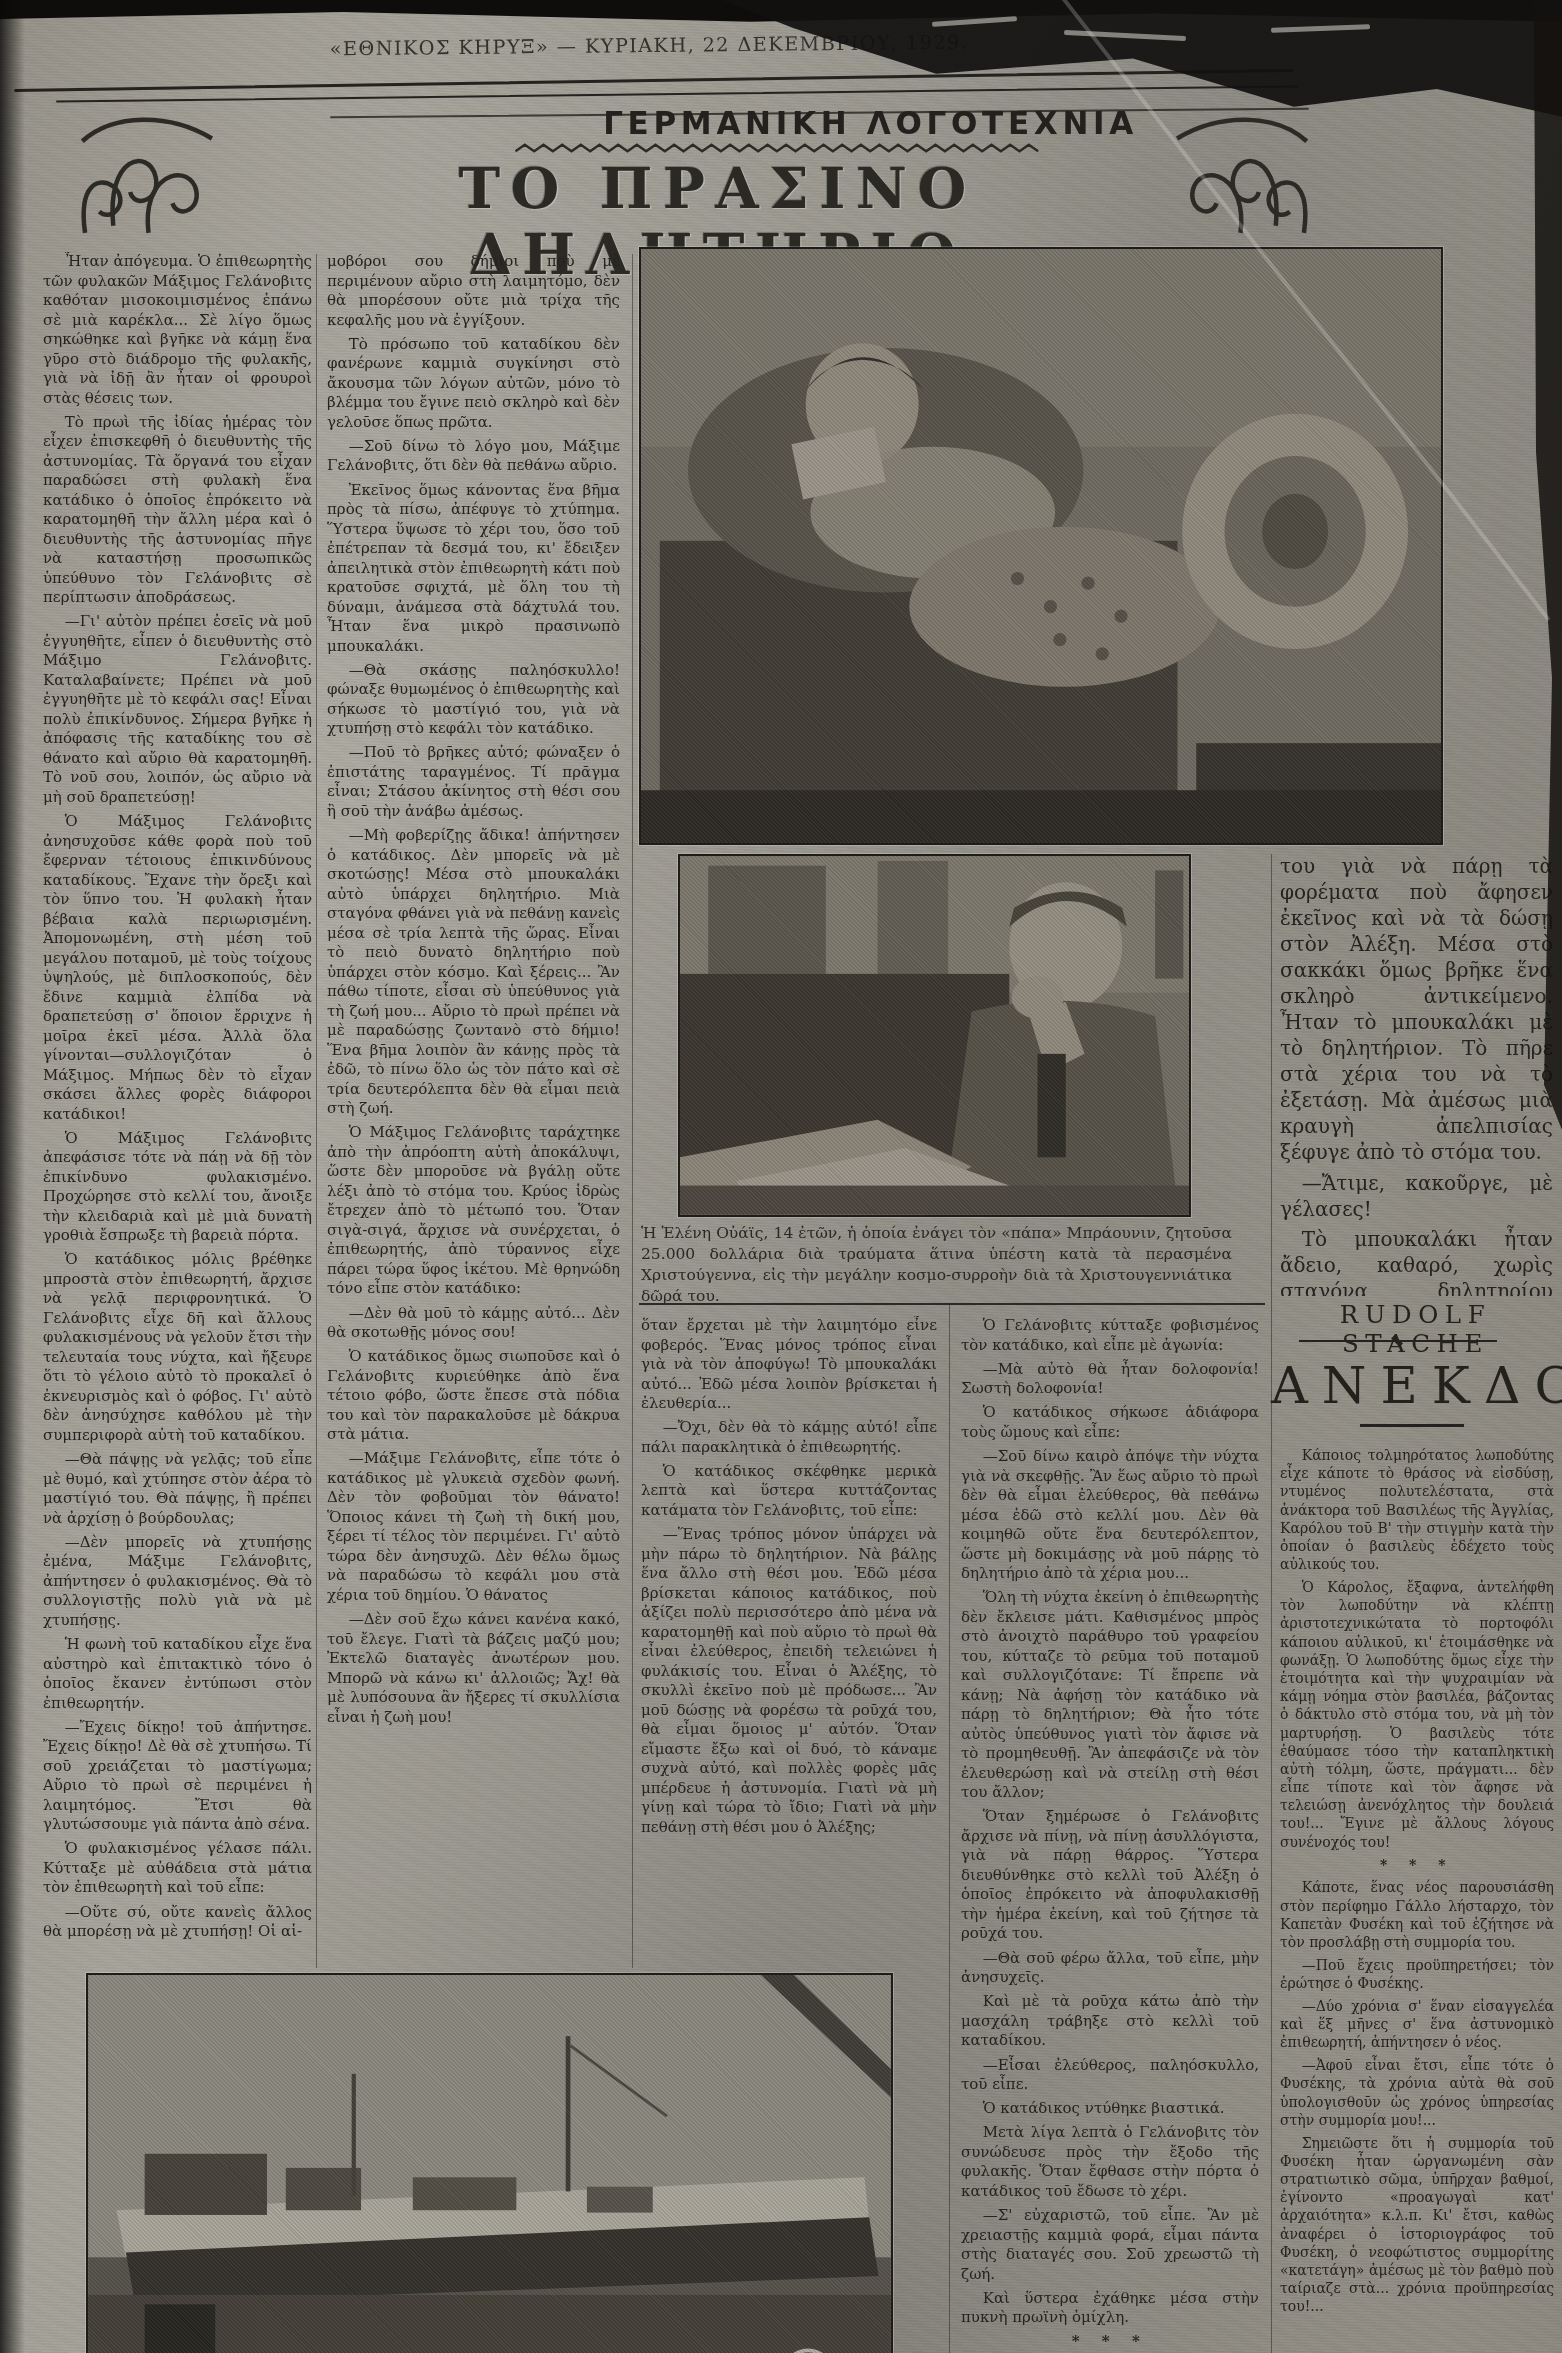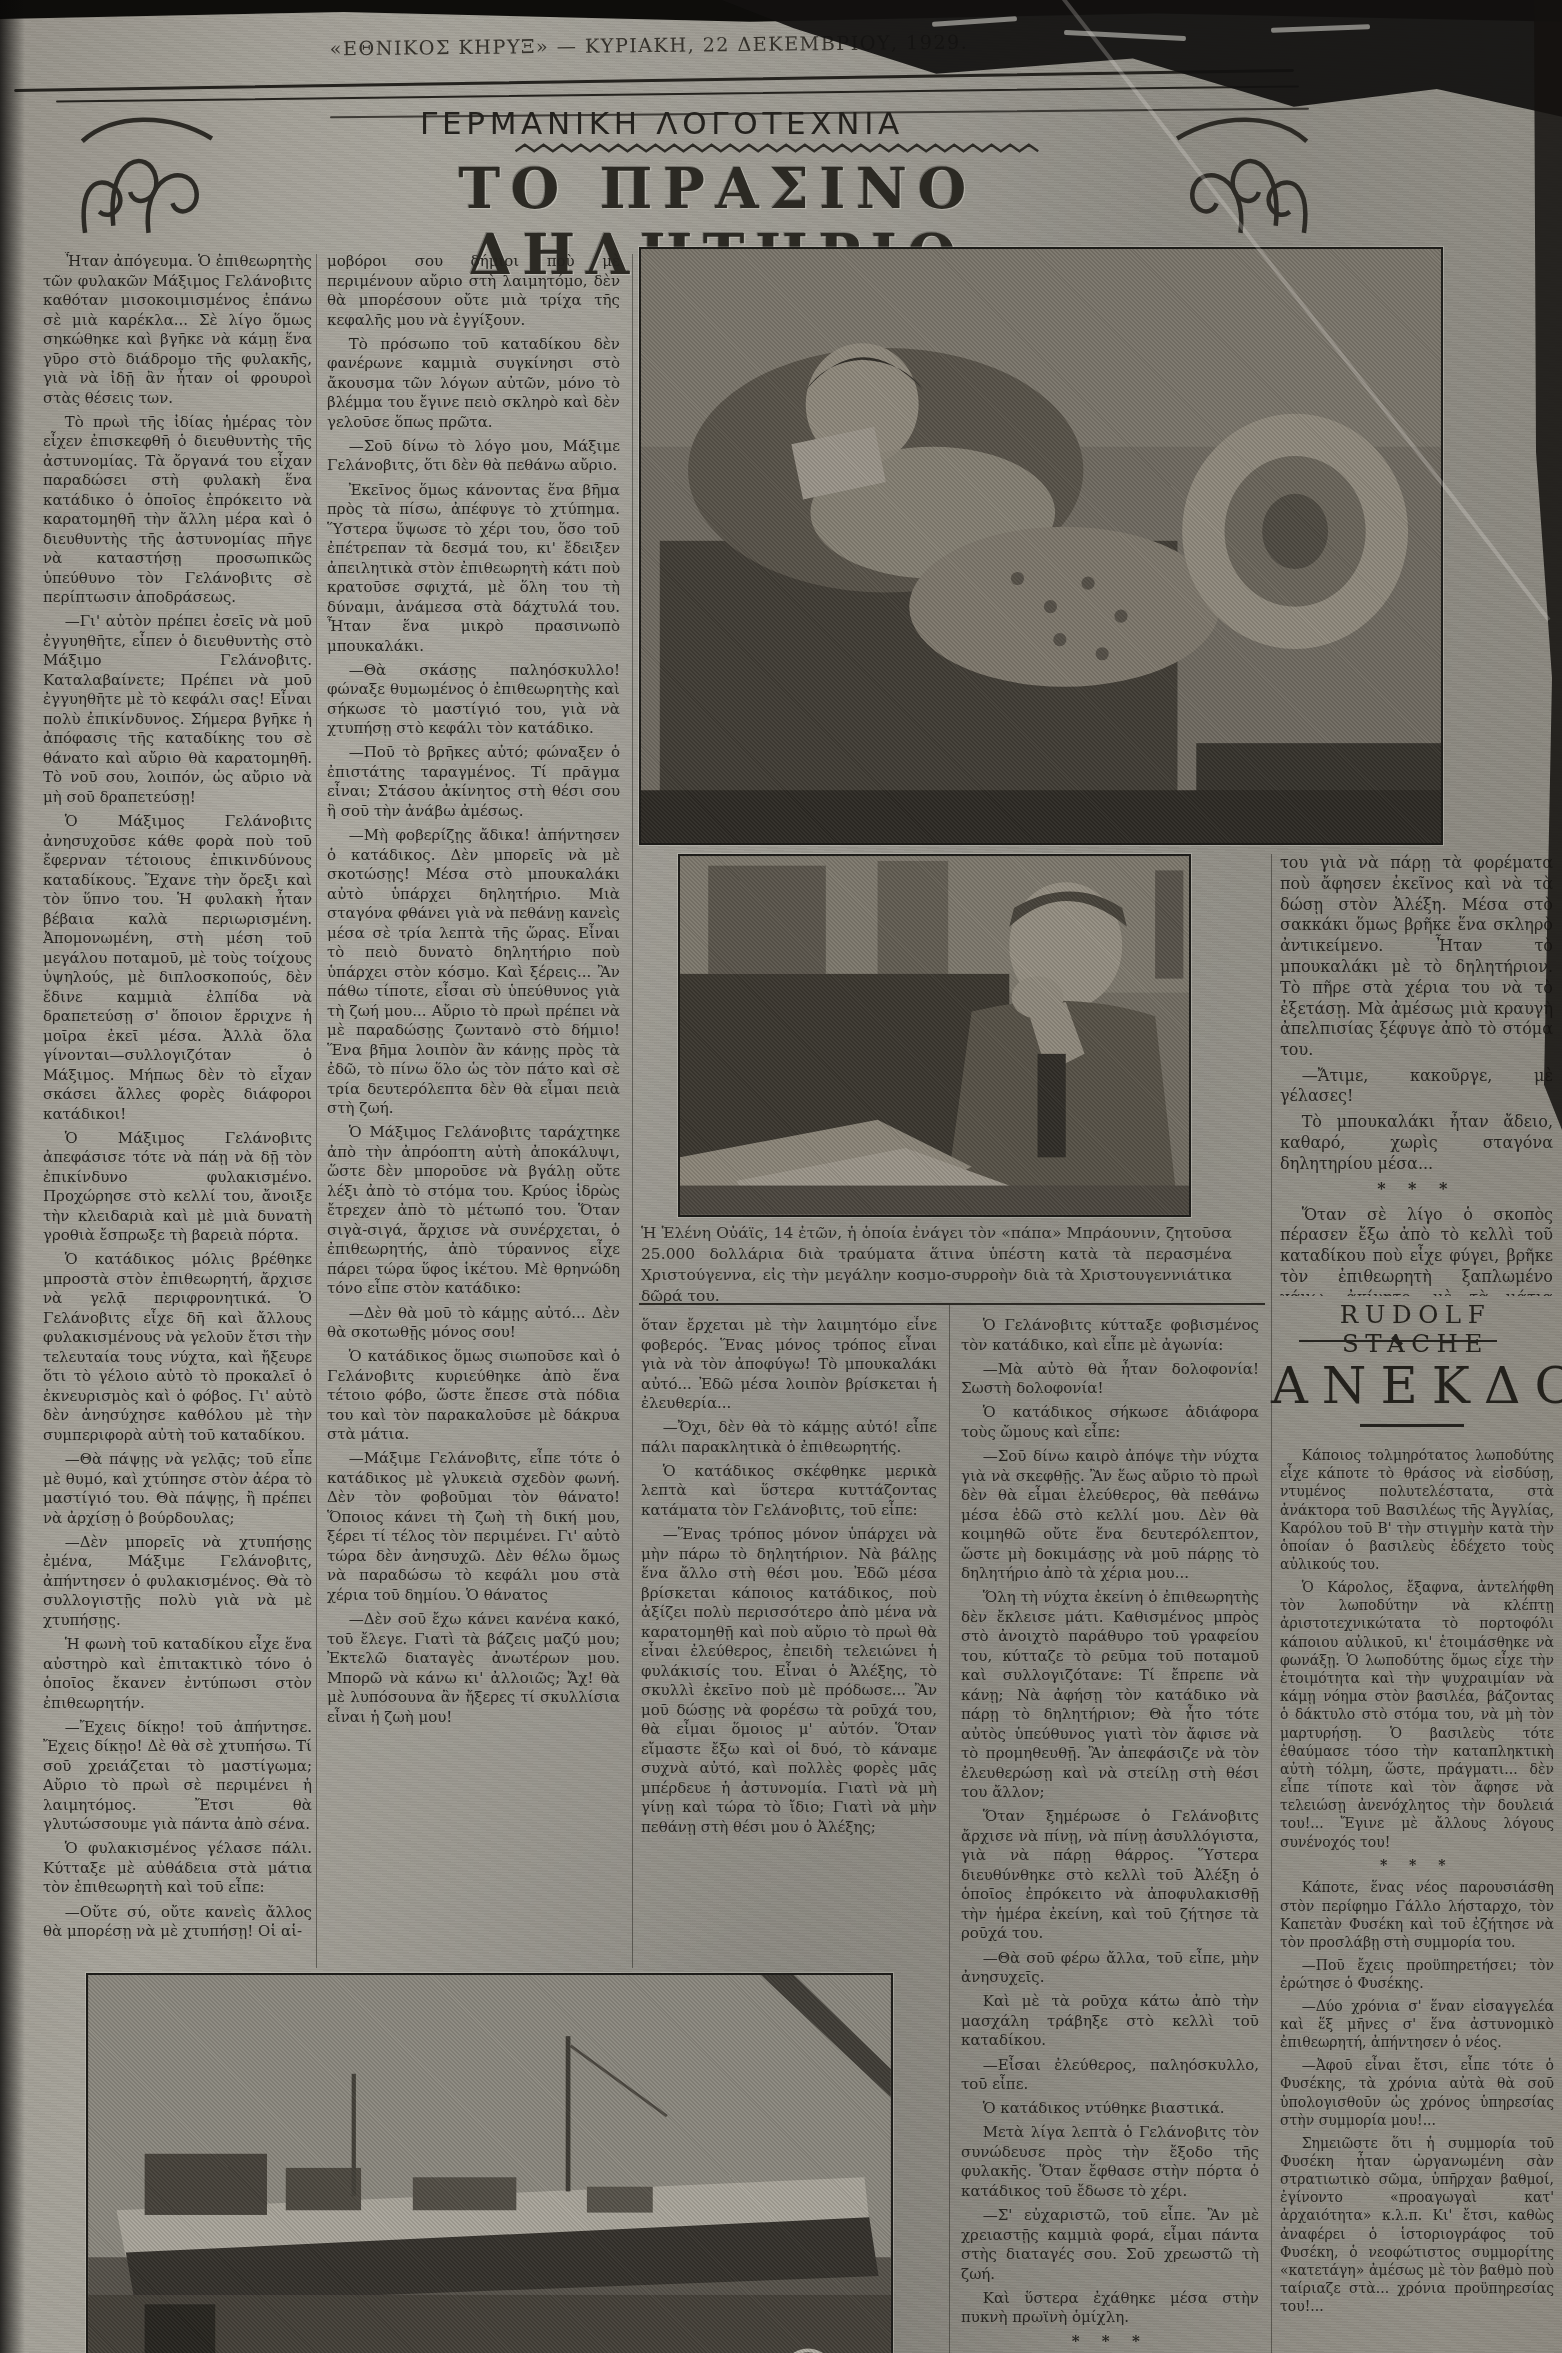--- a/index.html
+++ b/index.html
@@ -11,22 +11,22 @@
           linear-gradient(100deg,#8f8b82 0%,#a3a097 22%,#a8a59c 48%,#9d9a91 75%,#8a867d 100%);
         font-family:"DejaVu Serif", serif; color:#25231f;}
   .tex{position:absolute;inset:0;pointer-events:none;
        background:repeating-linear-gradient(2deg, rgba(60,55,48,.045) 0 1.4px, rgba(255,255,250,.03) 1.4px 2.8px);}
   .abs{position:absolute;}
   .rule{position:absolute;background:#2c2a25;}
   .vrule{position:absolute;width:1.4px;background:rgba(44,42,37,.55);}
   .dateline{position:absolute;left:0;right:264px;top:34px;text-align:center;
             font-size:19.3px;letter-spacing:1.4px;color:#34312b;transform:rotate(-.6deg);white-space:nowrap;}
   .hdrline{position:absolute;height:3.3px;background:#24221e;border-radius:1.9px;}
-  .sectionhead{position:absolute;left:420px;top:105px;width:734px;text-align:left;
-            font-family:"DejaVu Sans", sans-serif;font-weight:normal;font-size:31px;letter-spacing:4.7px;color:#23211d;}
+  .sectionhead{position:absolute;left:404px;top:105px;width:734px;text-align:right;
+            font-family:"DejaVu Sans", sans-serif;font-weight:bold;font-size:31px;letter-spacing:4.7px;color:#23211d;}
   .storytitle{position:absolute;left:202px;top:155px;width:1031px;text-align:center;
             font-family:"DejaVu Serif", serif;font-weight:bold;font-size:56px;letter-spacing:10.4px;color:#2b2923;
             text-shadow:1.4px 1.4px 0 rgba(255,255,248,.25), -0.9px -0.9px 0 rgba(0,0,0,.25);}
   .col{position:absolute;overflow:hidden;text-align:justify;}
   .col .para{margin:0 0 4.7px 0;text-indent:21.7px;line-height:1.30;}
   .col .para.cont{text-indent:0;}
   .col .para.stars{text-align:center;text-indent:0;letter-spacing:8.5px;font-weight:bold;}
   .photo{position:absolute;border:2.4px solid #1d1c19;box-shadow:0 0 0 0.9px rgba(250,250,240,.25);
          background:#6b665d;overflow:hidden;}
   .half{position:absolute;inset:0;background:
@@ -129,21 +129,21 @@
       <p class="para">Ὅταν ξημέρωσε ὁ Γελάνοβιτς ἄρχισε νὰ πίνῃ, νὰ πίνῃ ἀσυλλόγιστα, γιὰ νὰ πάρῃ θάρρος. Ὕστερα διευθύνθηκε στὸ κελλὶ τοῦ Ἀλέξη ὁ ὁποῖος ἐπρόκειτο νὰ ἀποφυλακισθῇ τὴν ἡμέρα ἐκείνη, καὶ τοῦ ζήτησε τὰ ροῦχά του.</p>
       <p class="para">—Θὰ σοῦ φέρω ἄλλα, τοῦ εἶπε, μὴν ἀνησυχεῖς.</p>
       <p class="para">Καὶ μὲ τὰ ροῦχα κάτω ἀπὸ τὴν μασχάλη τράβηξε στὸ κελλὶ τοῦ καταδίκου.</p>
       <p class="para">—Εἶσαι ἐλεύθερος, παληόσκυλλο, τοῦ εἶπε.</p>
       <p class="para">Ὁ κατάδικος ντύθηκε βιαστικά.</p>
       <p class="para">Μετὰ λίγα λεπτὰ ὁ Γελάνοβιτς τὸν συνώδευσε πρὸς τὴν ἔξοδο τῆς φυλακῆς. Ὅταν ἔφθασε στὴν πόρτα ὁ κατάδικος τοῦ ἔδωσε τὸ χέρι.</p>
       <p class="para">—Σ' εὐχαριστῶ, τοῦ εἶπε. Ἂν μὲ χρειαστῇς καμμιὰ φορά, εἶμαι πάντα στὴς διαταγές σου. Σοῦ χρεωστῶ τὴ ζωή.</p>
       <p class="para">Καὶ ὕστερα ἐχάθηκε μέσα στὴν πυκνὴ πρωϊνὴ ὁμίχλη.</p>
       <p class="para stars">* * *</p>
     </div>
-  <div class="col" style="left:1280px;top:853px;width:273px;height:443px;font-size:16px;">
+  <div class="col" style="left:1280px;top:853px;width:273px;height:443px;font-size:20px;">
       <p class="para cont">του γιὰ νὰ πάρῃ τὰ φορέματα ποὺ ἄφησεν ἐκεῖνος καὶ νὰ τὰ δώσῃ στὸν Ἀλέξη. Μέσα στὸ σακκάκι ὅμως βρῆκε ἕνα σκληρὸ ἀντικείμενο. Ἦταν τὸ μπουκαλάκι μὲ τὸ δηλητήριον. Τὸ πῆρε στὰ χέρια του νὰ τὸ ἐξετάσῃ. Μὰ ἀμέσως μιὰ κραυγὴ ἀπελπισίας ξέφυγε ἀπὸ τὸ στόμα του.</p>
       <p class="para">—Ἄτιμε, κακοῦργε, μὲ γέλασες!</p>
       <p class="para">Τὸ μπουκαλάκι ἦταν ἄδειο, καθαρό, χωρὶς σταγόνα δηλητηρίου μέσα...</p>
       <p class="para stars">* * *</p>
       <p class="para">Ὅταν σὲ λίγο ὁ σκοπὸς πέρασεν ἔξω ἀπὸ τὸ κελλὶ τοῦ καταδίκου ποὺ εἶχε φύγει, βρῆκε τὸν ἐπιθεωρητὴ ξαπλωμένο χάμω, ἀκίνητο, μὲ τὰ μάτια καρφωμένα ἐπάνω σ' ἕνα πρασινωπὸ μπουκαλάκι. Εἶχε τρελλαθῆ.</p>
     </div>
 
   <div class="photo" style="left:639px;top:247px;width:800px;height:594px;">
     <svg width="800" height="594" viewBox="0 0 1700 1262">
       <rect width="1700" height="1262" fill="#6f6a61"></rect>

